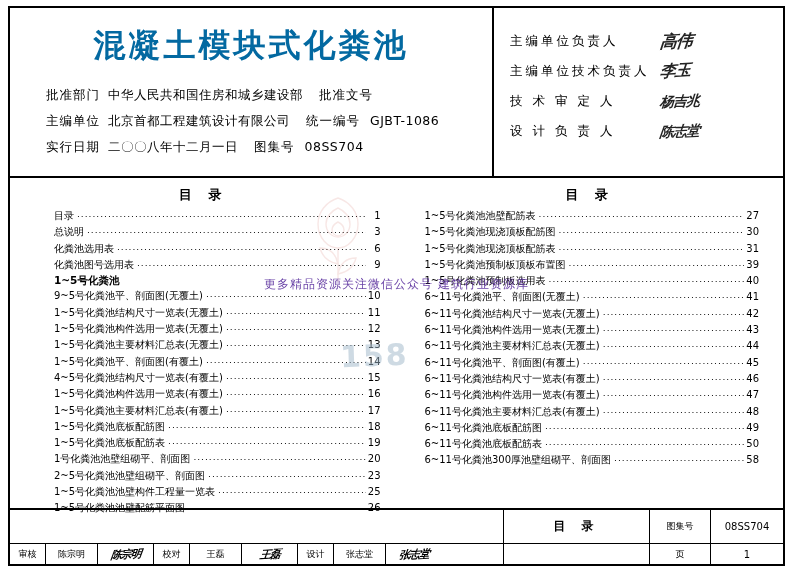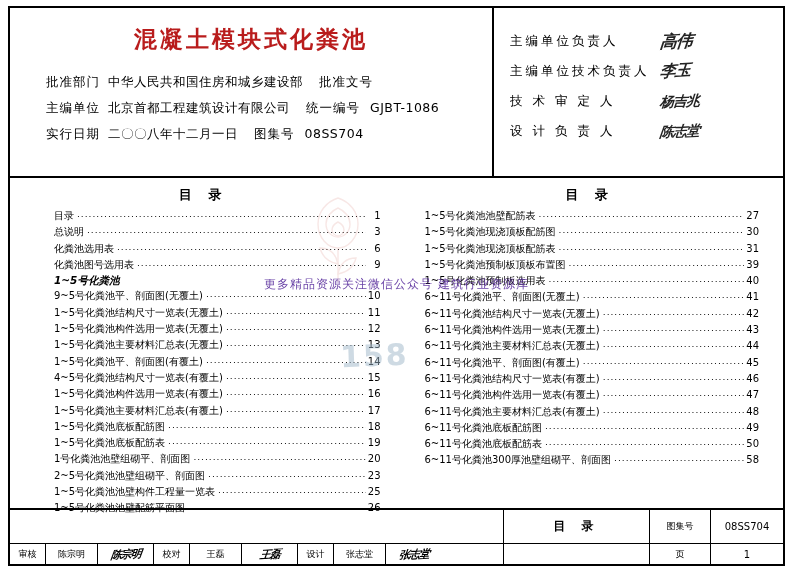--- a/index.html
+++ b/index.html
@@ -41,24 +41,24 @@
     position: relative;
   }
   .header-right {
     flex: 1;
     position: relative;
   }
   .doc-title {
     text-align: center;
     font-family: "DejaVu Sans", sans-serif;
     font-weight: bold;
-    font-size: 23px;
+    font-size: 32px;
     letter-spacing: 3px;
     margin-top: 16px;
-    color: #b91c1c;
+    color: #0369a1;
   }
   .meta-rows {
     margin-top: 14px;
     padding-left: 36px;
     font-size: 12.5px;
     line-height: 26px;
   }
   .meta-row {
     display: flex;
     align-items: baseline;
@@ -143,21 +143,20 @@
   .toc-item {
     display: flex;
     align-items: baseline;
     font-size: 10px;
     line-height: 15.3px;
     white-space: nowrap;
   }
   .toc-item.section {
     font-weight: bold;
     font-size: 10.5px;
-    font-style: italic;
   }
   .toc-text { flex: none; }
   .toc-dots {
     flex: 1;
     overflow: hidden;
     margin: 0 2px 0 3px;
     white-space: nowrap;
     color: #000;
     font-size: 9px;
     letter-spacing: 1px;

